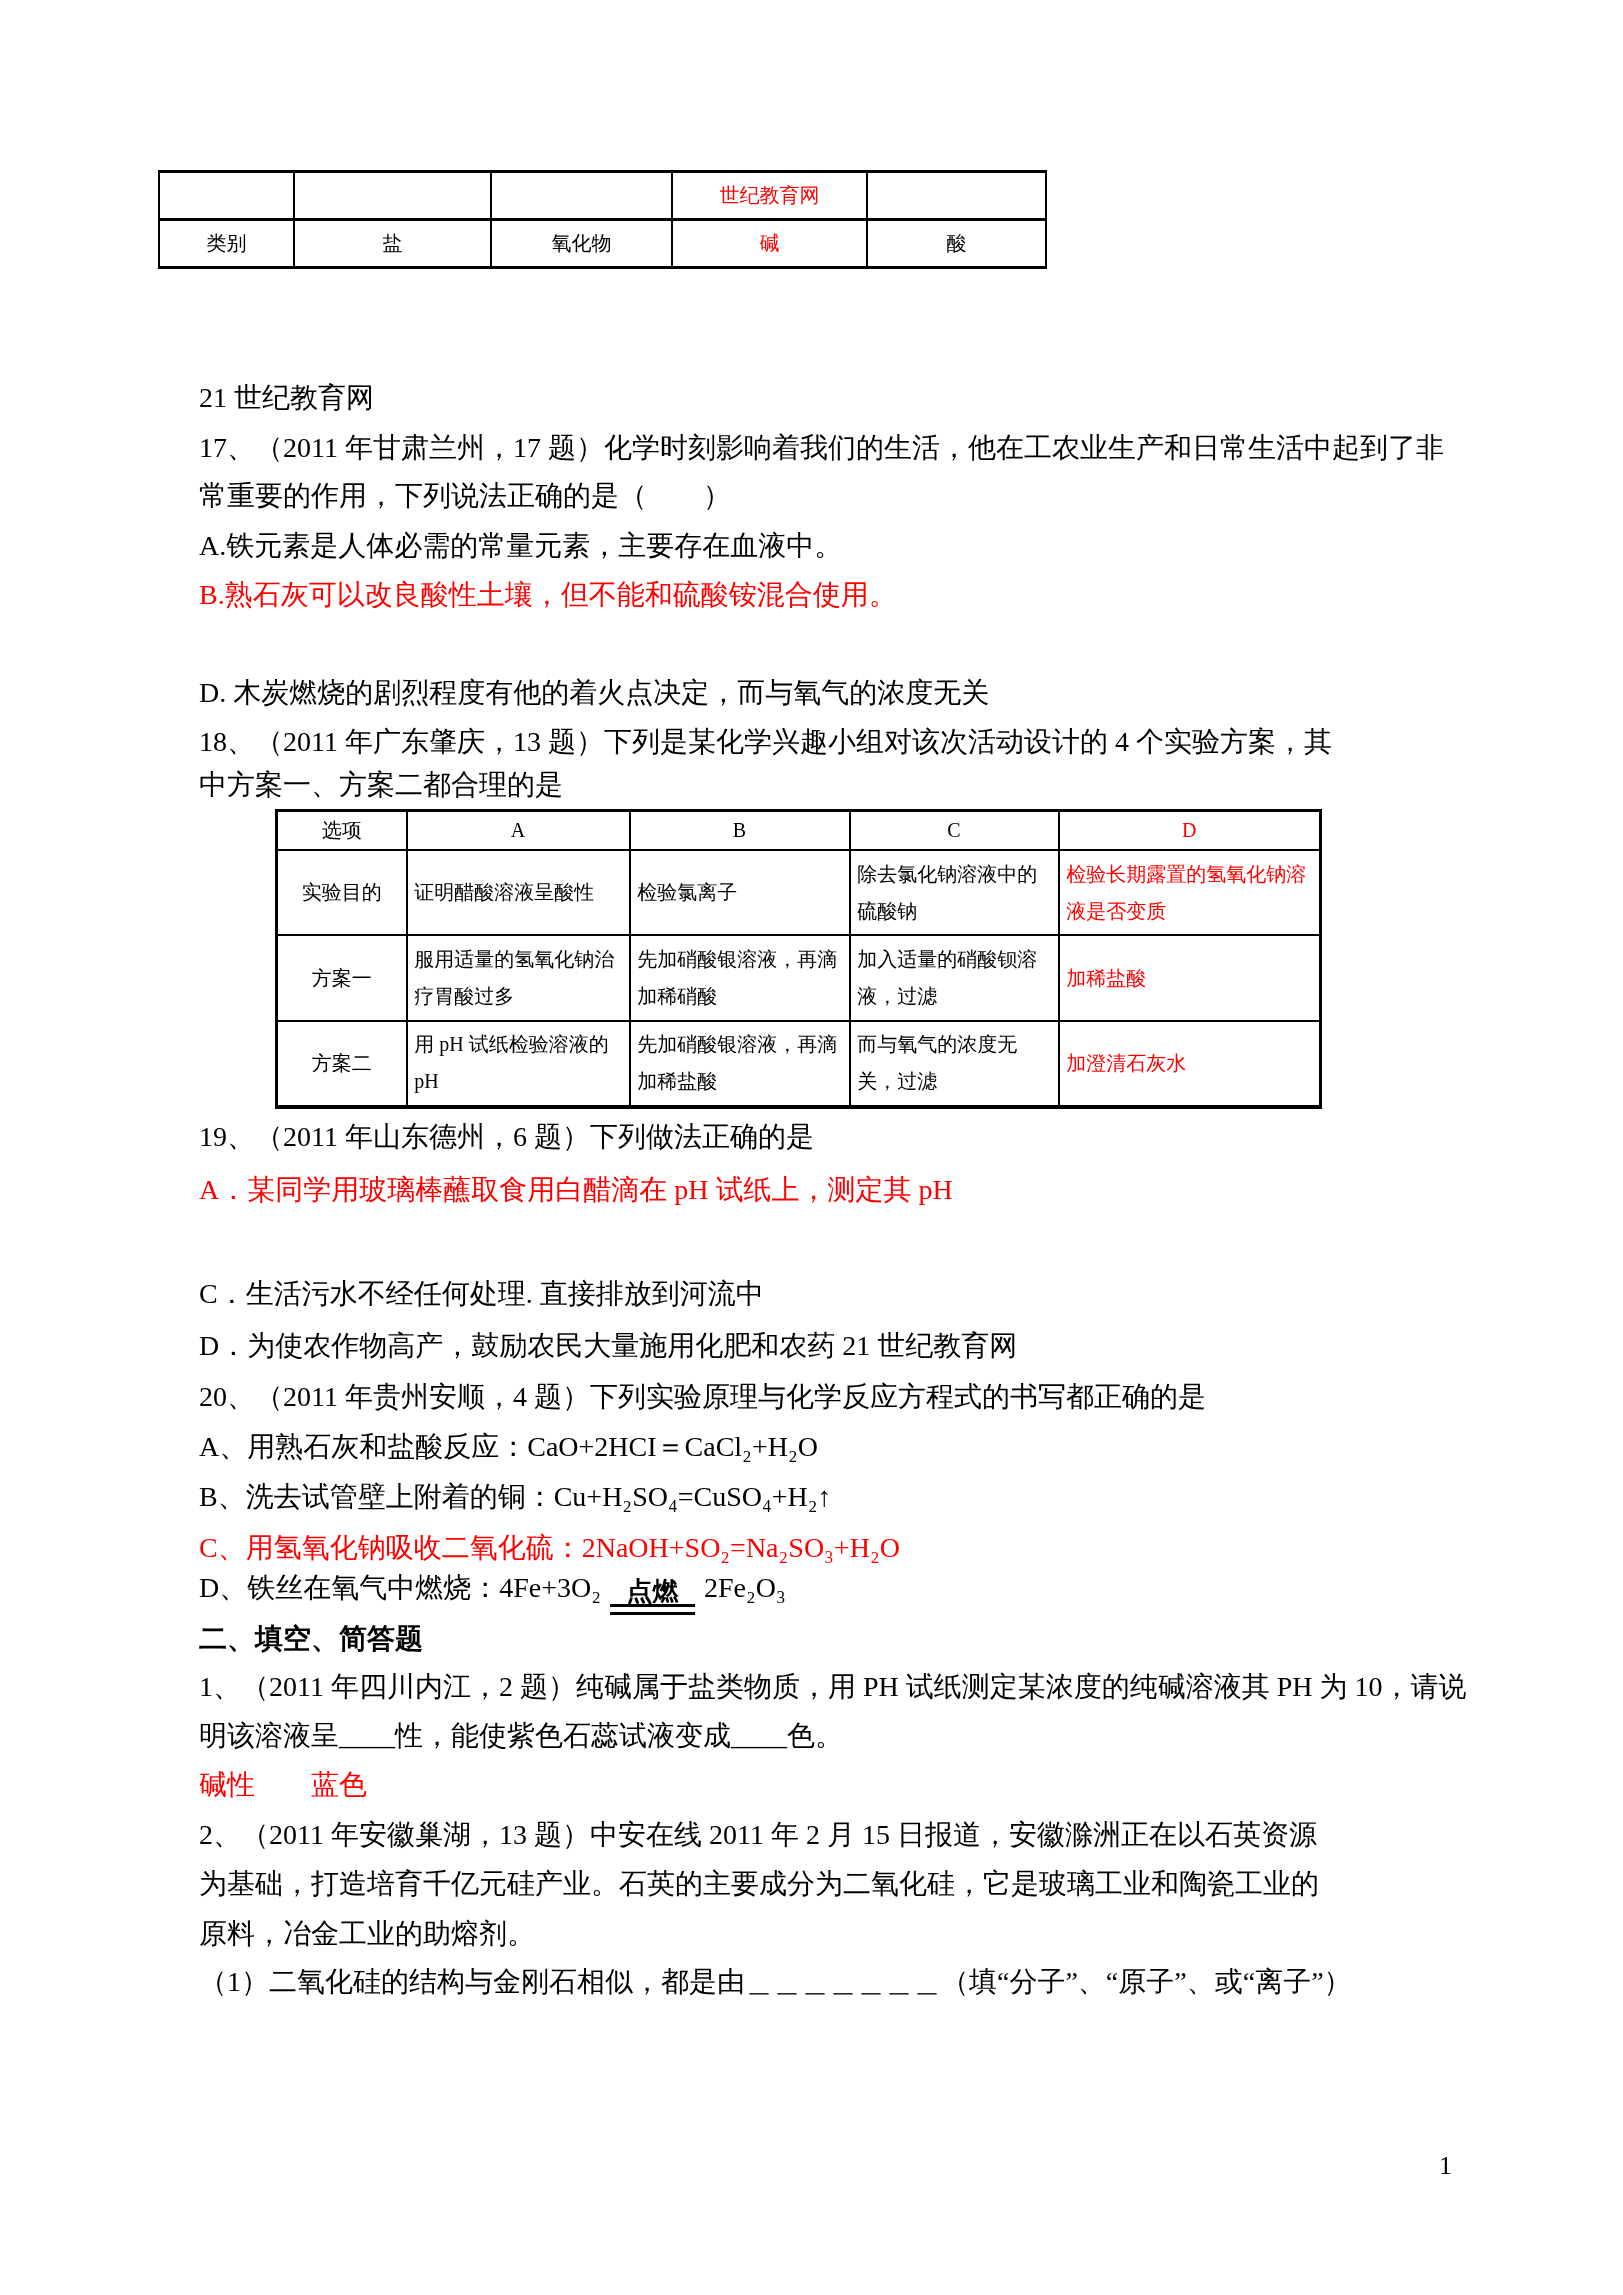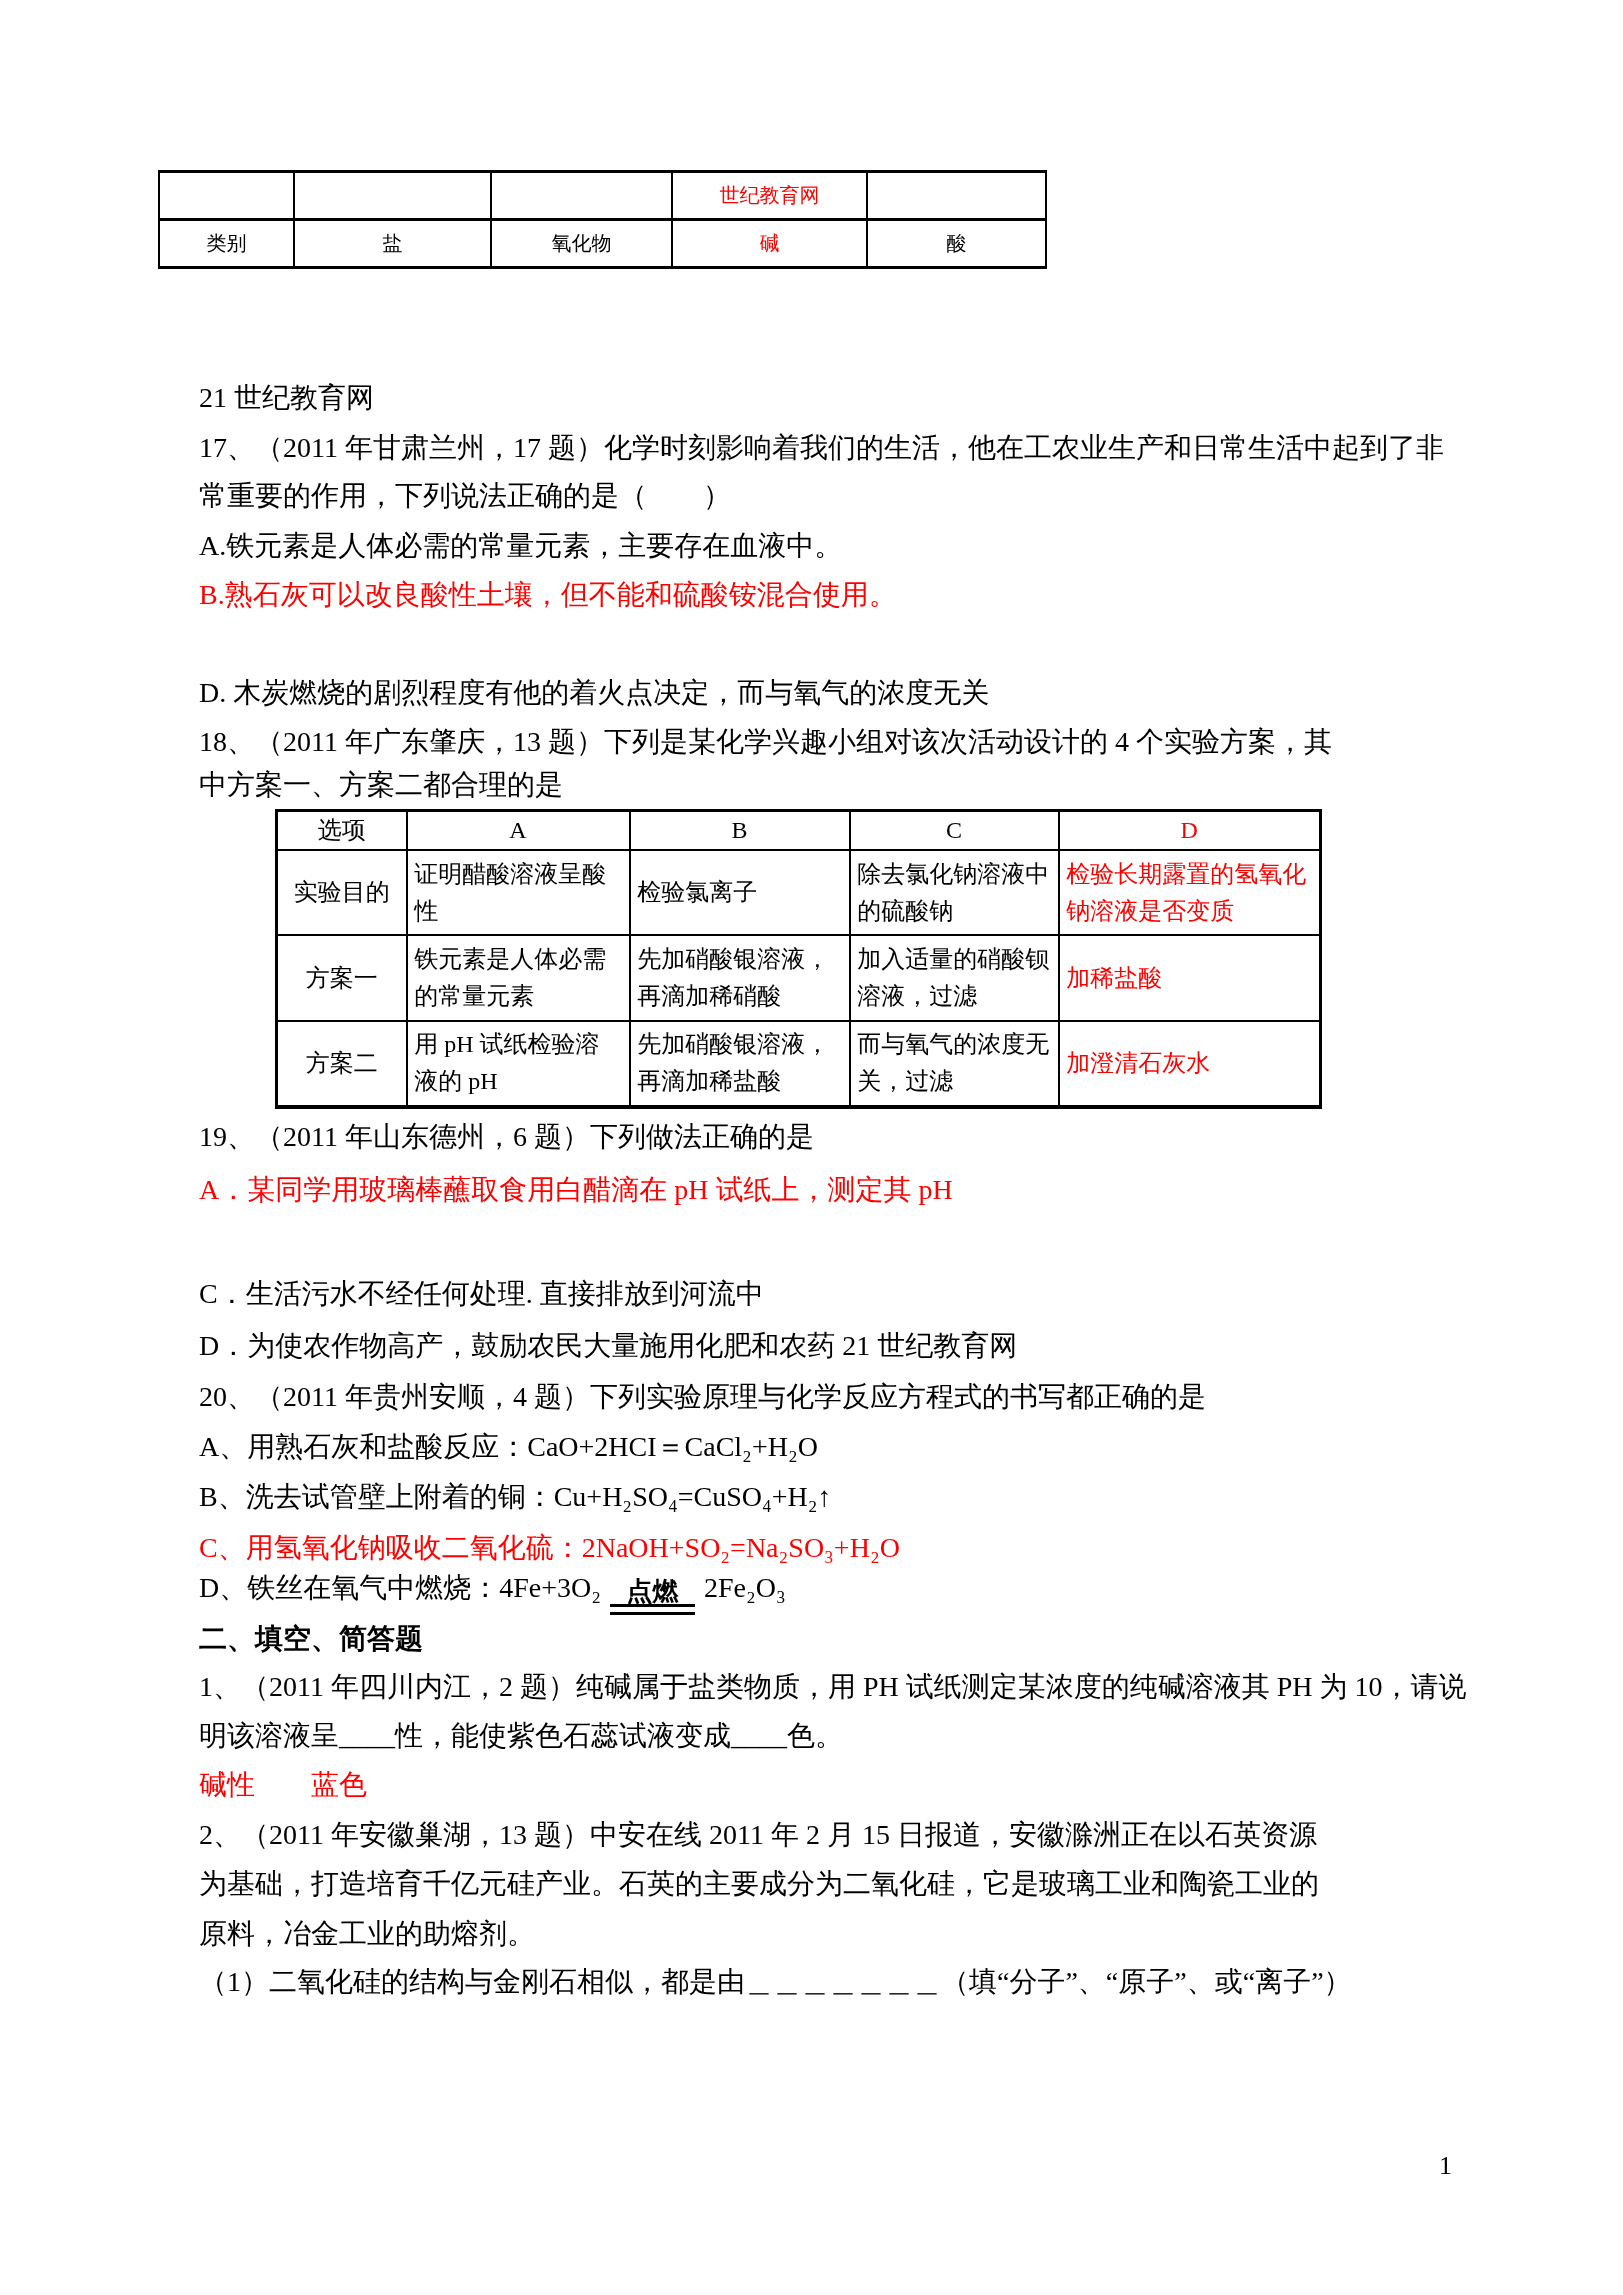--- a/index.html
+++ b/index.html
@@ -44,21 +44,21 @@
     overflow:hidden;
   }
 
   
   table.t18{
     position:absolute;
     left:275px;
     top:809px;
     border-collapse:collapse;
     table-layout:fixed;
-    font-size:24px;
+    font-size:20px;
     border:3.4px solid #000;
   }
   table.t18 td{
     border:2.2px solid #000;
     padding:2.2px 6.7px;
     vertical-align:middle;
     line-height:37px;
     overflow:hidden;
   }
   table.t18 tr.hdr td{
@@ -162,21 +162,21 @@
     </tr>
     <tr class="body">
       <td class="lbl">实验目的</td>
       <td>证明醋酸溶液呈酸性</td>
       <td>检验氯离子</td>
       <td>除去氯化钠溶液中的硫酸钠</td>
       <td class="red">检验长期露置的氢氧化钠溶液是否变质</td>
     </tr>
     <tr class="body">
       <td class="lbl">方案一</td>
-      <td>铁元素是人体必需的常量元素</td>
+      <td>服用适量的氢氧化钠治疗胃酸过多</td>
       <td>先加硝酸银溶液，再滴加稀硝酸</td>
       <td>加入适量的硝酸钡溶液，过滤</td>
       <td class="red">加稀盐酸</td>
     </tr>
     <tr class="body">
       <td class="lbl">方案二</td>
       <td>用 pH 试纸检验溶液的 pH</td>
       <td>先加硝酸银溶液，再滴加稀盐酸</td>
       <td>而与氧气的浓度无关，过滤</td>
       <td class="red">加澄清石灰水</td>

